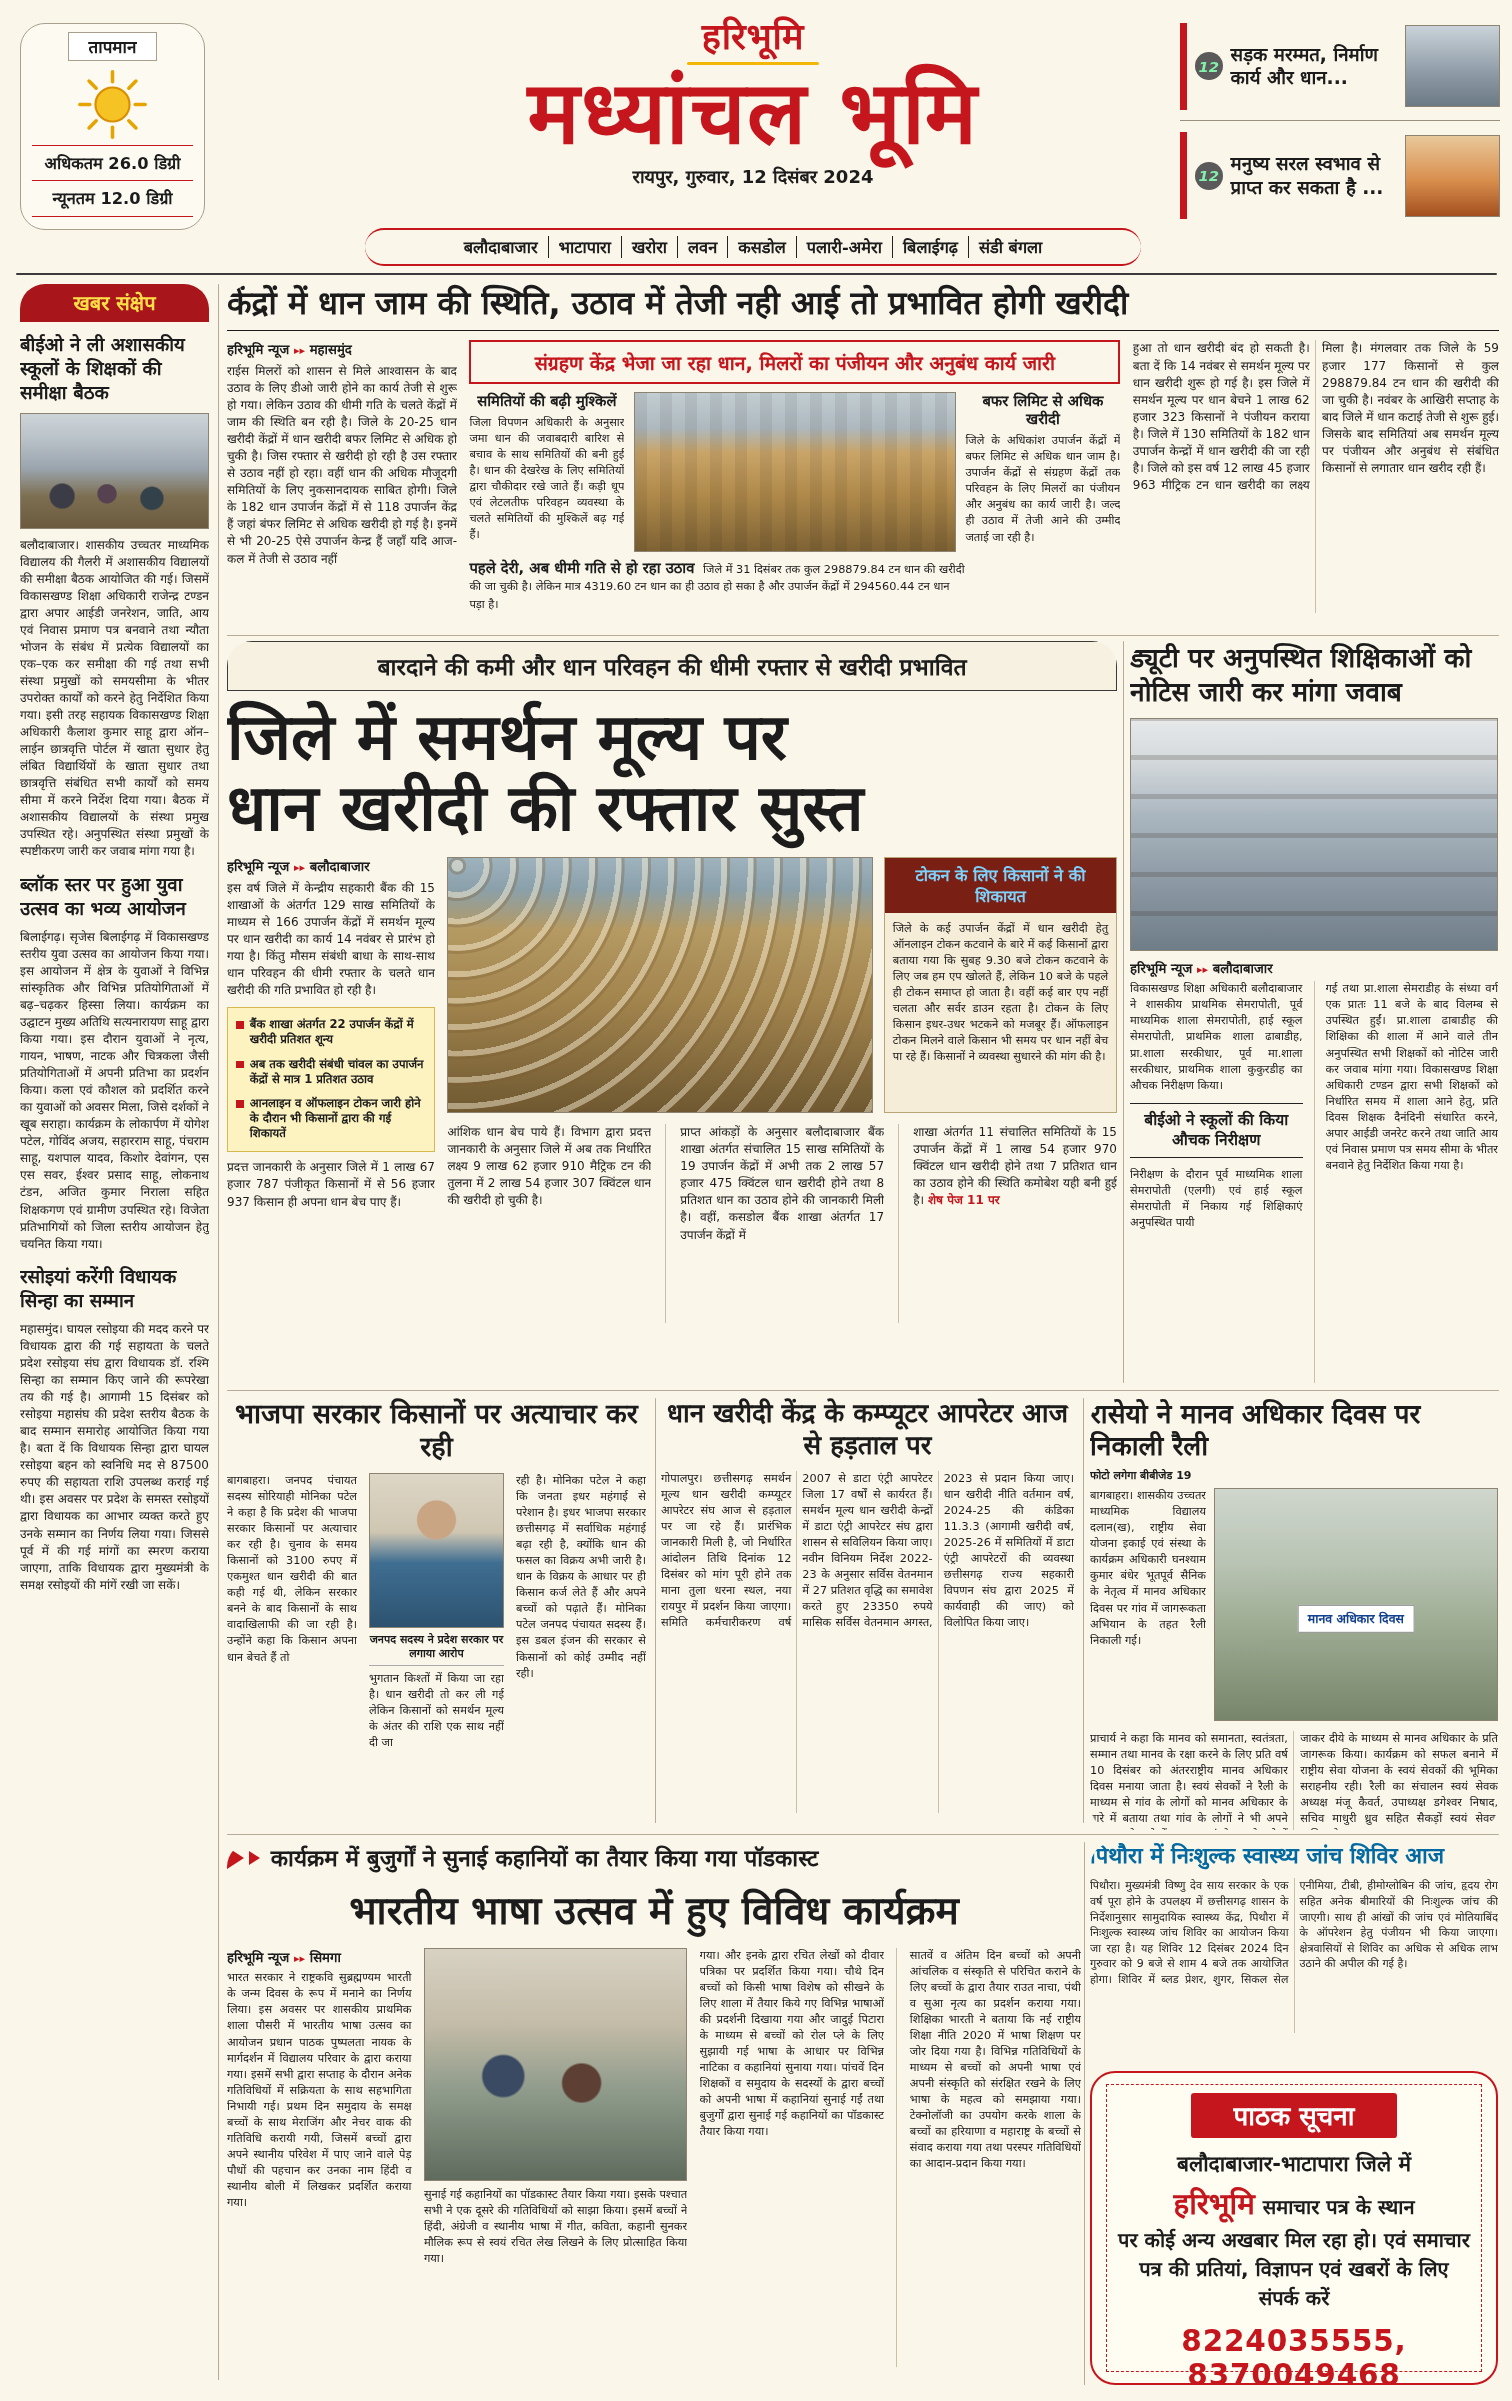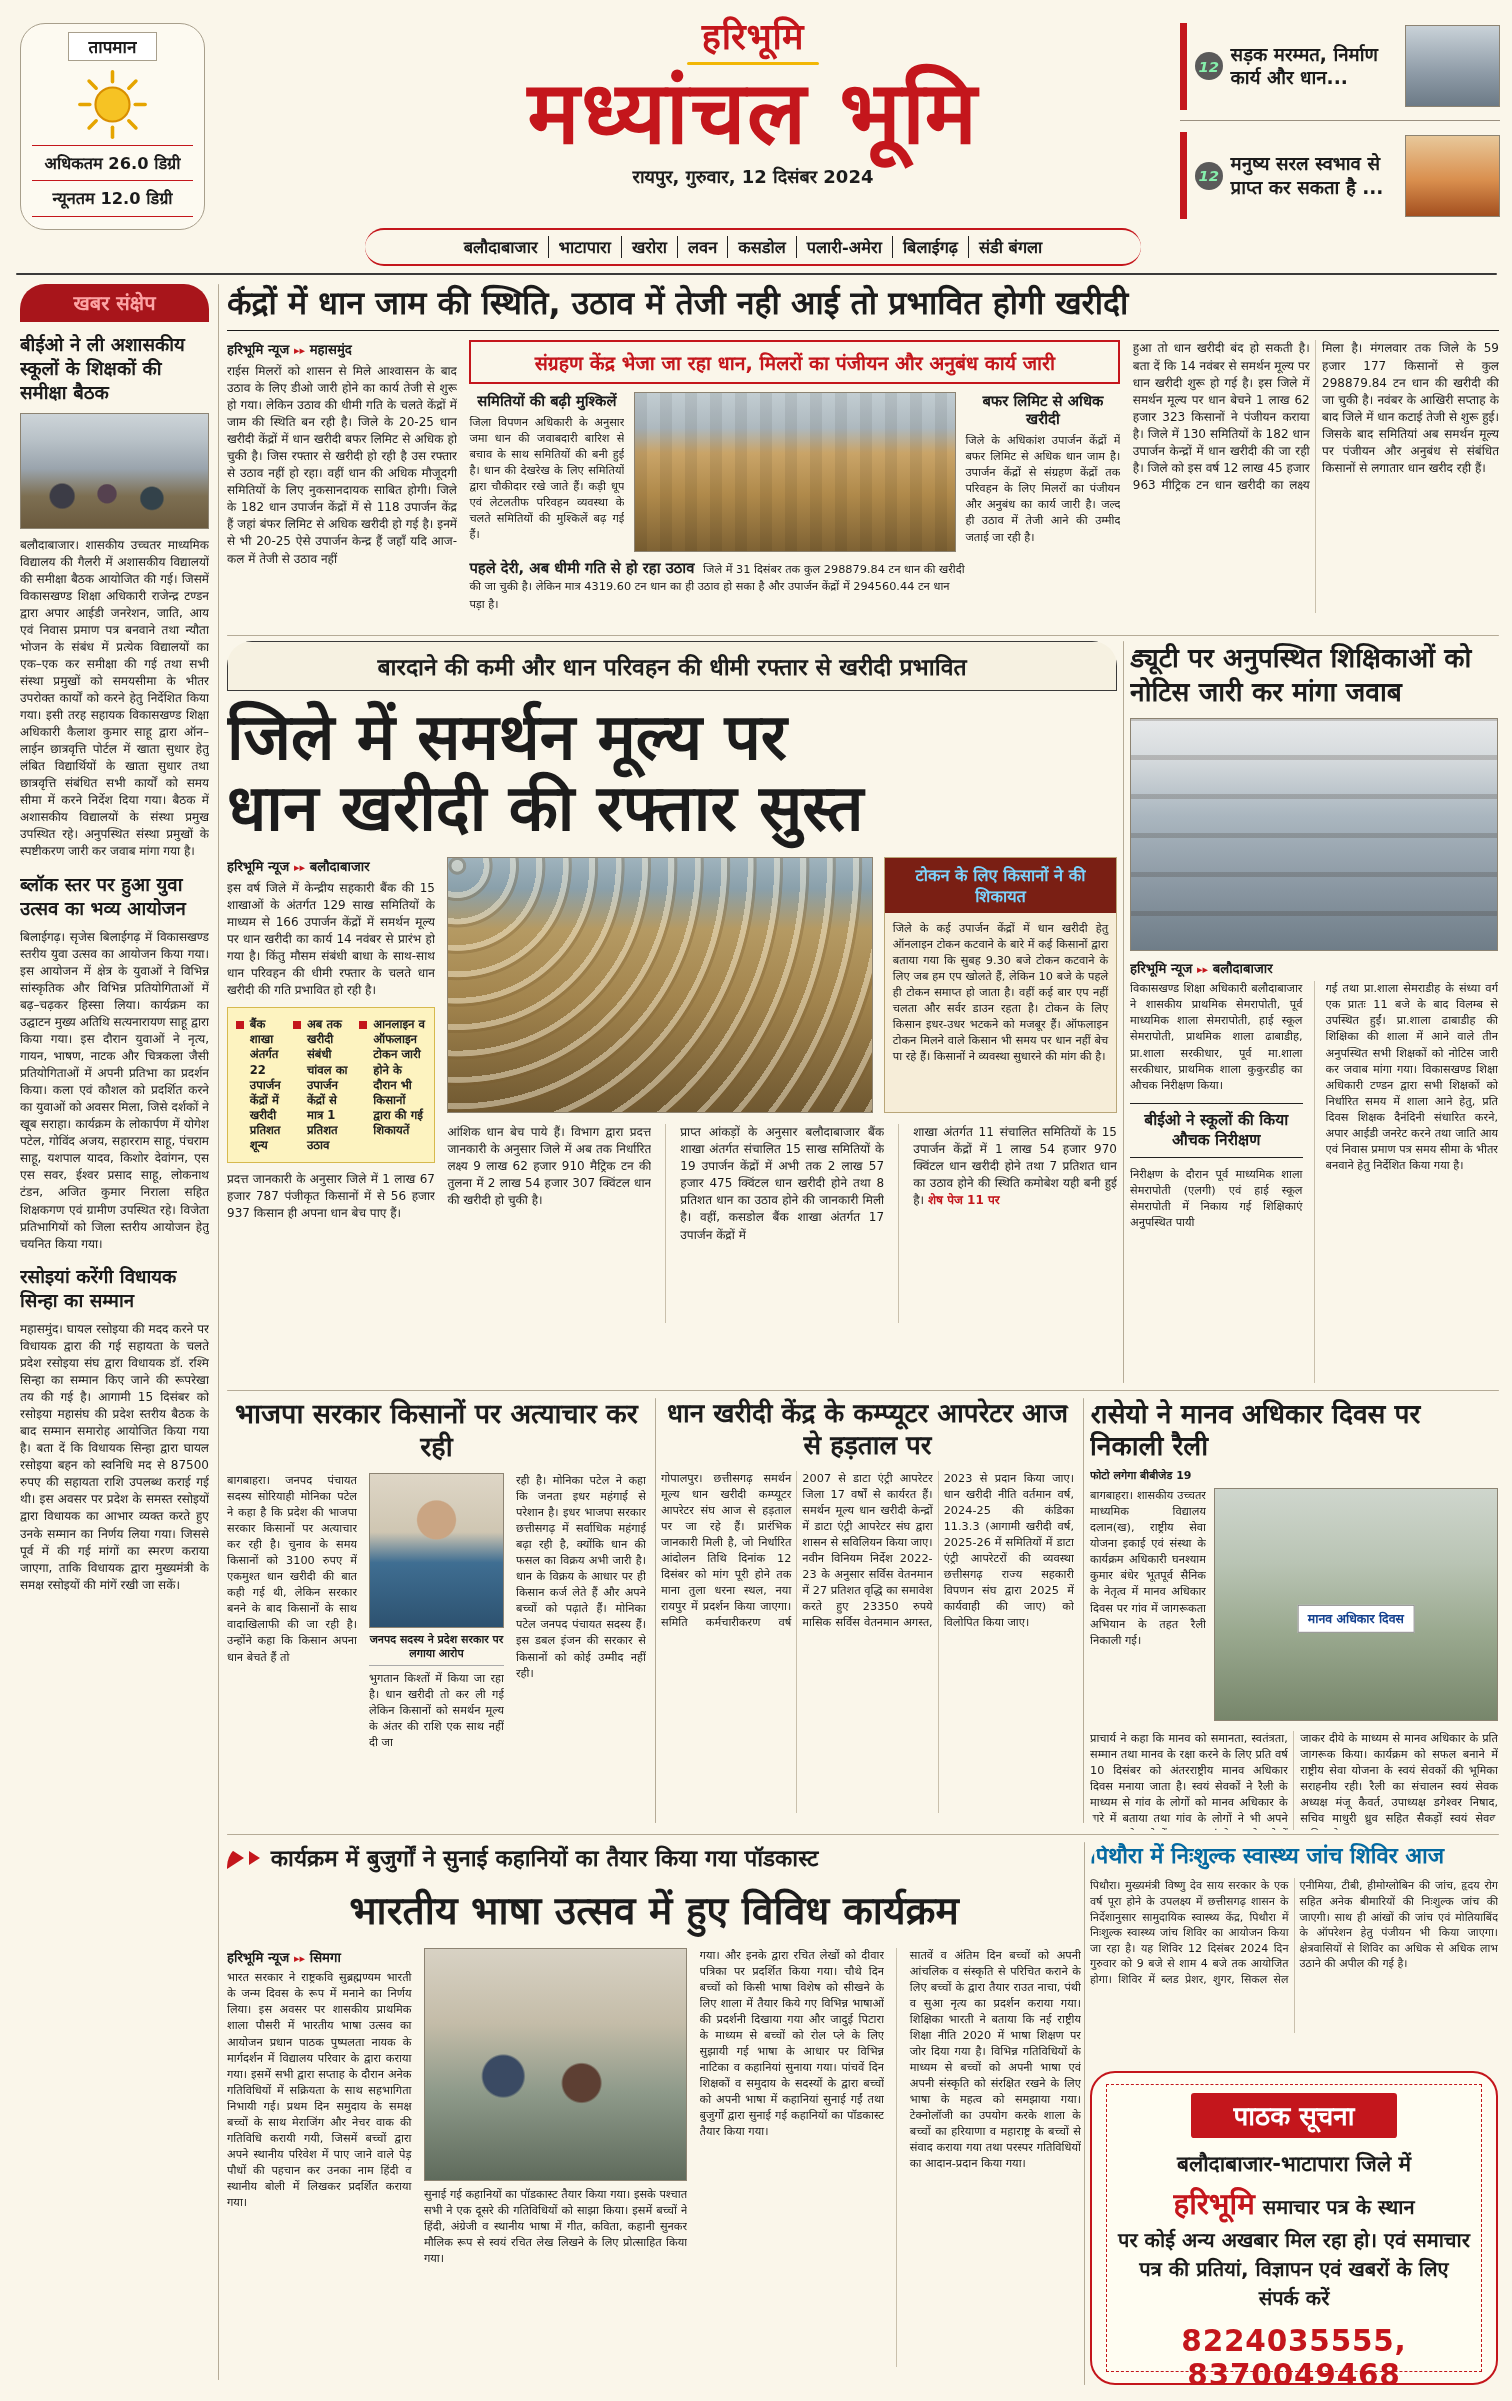--- a/index.html
+++ b/index.html
@@ -49,21 +49,21 @@
   .t-badge{min-width:28px;height:28px;border-radius:50%;background:#5a5a5a;color:#86efac;font-size:14.8px;font-weight:800;
     display:flex;align-items:center;justify-content:center;font-style:italic;}
   .t-text{flex:1;font-size:18.6px;font-weight:700;line-height:1.28;}
   .t-photo{width:95px;height:82px;}
   .p-teaser1{background:linear-gradient(180deg,#c9d2d8 0%,#8d9aa6 60%,#6c7a86 100%);}
   .p-teaser2{background:linear-gradient(180deg,#e8c89a 0%,#d98f4e 55%,#a34f1f 100%);}
   .hdr-rule{left:15.5px;top:273px;width:1481px;height:1.9px;background:#3a3a3a;}
 
   
   .sidebar{left:20px;top:284px;width:189px;height:2103px;overflow:hidden;}
-  .sb-header{background:var(--dark-red);color:#fca5a5;font-size:20px;font-weight:800;text-align:center;padding:5.4px 0;}
+  .sb-header{background:var(--dark-red);color:#fde047;font-size:20px;font-weight:800;text-align:center;padding:5.4px 0;}
   .sb-headline{font-size:18.6px;font-weight:800;line-height:1.3;margin:11px 0 7.8px;}
   .sb-photo{height:116px;margin-bottom:7.8px;}
   .p-meeting{background-image:
     radial-gradient(circle at 22% 72%, #3c3c46 0 7%, transparent 8%),
     radial-gradient(circle at 46% 70%, #55414f 0 7%, transparent 8%),
     radial-gradient(circle at 70% 74%, #33424a 0 7%, transparent 8%),
     linear-gradient(180deg,#cdd4d8 0%,#b9c2c8 22%,#9aa4ad 48%,#7d6f52 72%,#6b5a3e 100%);}
   .sb-body{margin-bottom:12.4px;}
 
   
@@ -84,21 +84,21 @@
   .ts-box3{margin-top:7.8px;width:497px;overflow:hidden;}
   .ts-colr{flex:1;}
   .ts-colr .body-text{columns:2;column-gap:12.4px;column-rule:0.8px solid #c9c0ac;height:100%;}
 
   
   .lead-story{left:227px;top:641px;width:890px;height:742px;overflow:hidden;}
   .ls-kicker{border:1.9px solid #3a3a3a;background:#f6f1e1;font-size:23px;font-weight:800;text-align:center;padding:7.8px 6.2px;margin-bottom:11px;}
   .ls-headline{font-size:64px;font-weight:800;line-height:1.12;margin-bottom:12.4px;}
   .ls-row{display:flex;gap:12.4px;height:466px;}
   .ls-col1{width:208px;overflow:hidden;}
-  .ls-bullets{background:#fdf3c0;border:1.2px solid #d6b94e;padding:9.3px 7.8px;margin:7.8px 0;display:flex;gap:9.3px;}
+  .ls-bullets{background:#fdf3c0;border:1.2px solid #d6b94e;padding:9.3px 7.8px;margin:7.8px 0;display:flex;flex-direction:column;gap:9.3px;}
   .bullet{display:flex;gap:6.2px;font-size:11.6px;font-weight:700;line-height:1.3;}
   .bullet .sq{flex:0 0 7.8px;width:7.8px;height:7.8px;background:var(--red);margin-top:3.9px;}
   .ls-main{flex:1;display:flex;flex-direction:column;}
   .ls-mid{display:flex;gap:11px;height:256px;}
   .ls-photo{flex:1;}
   .p-sacks{background-image:
     repeating-radial-gradient(circle at 9.3px 7.8px, rgba(255,245,220,.45) 0 5.4px, rgba(120,90,45,.3) 6.2px 8.5px, transparent 9.3px 26.4px),
     linear-gradient(180deg,#9fb3bd 0%,#8aa0ab 12%,#b59a63 28%,#a3854e 55%,#6f5831 100%);}
   .ls-infobox{width:233px;border:1.2px solid #b9a678;background:#f6edd8;overflow:hidden;}
   .ib-head{background:#7a1f14;color:#7dd3fc;font-size:16.3px;font-weight:800;text-align:center;padding:6.2px 4.7px;line-height:1.3;}

